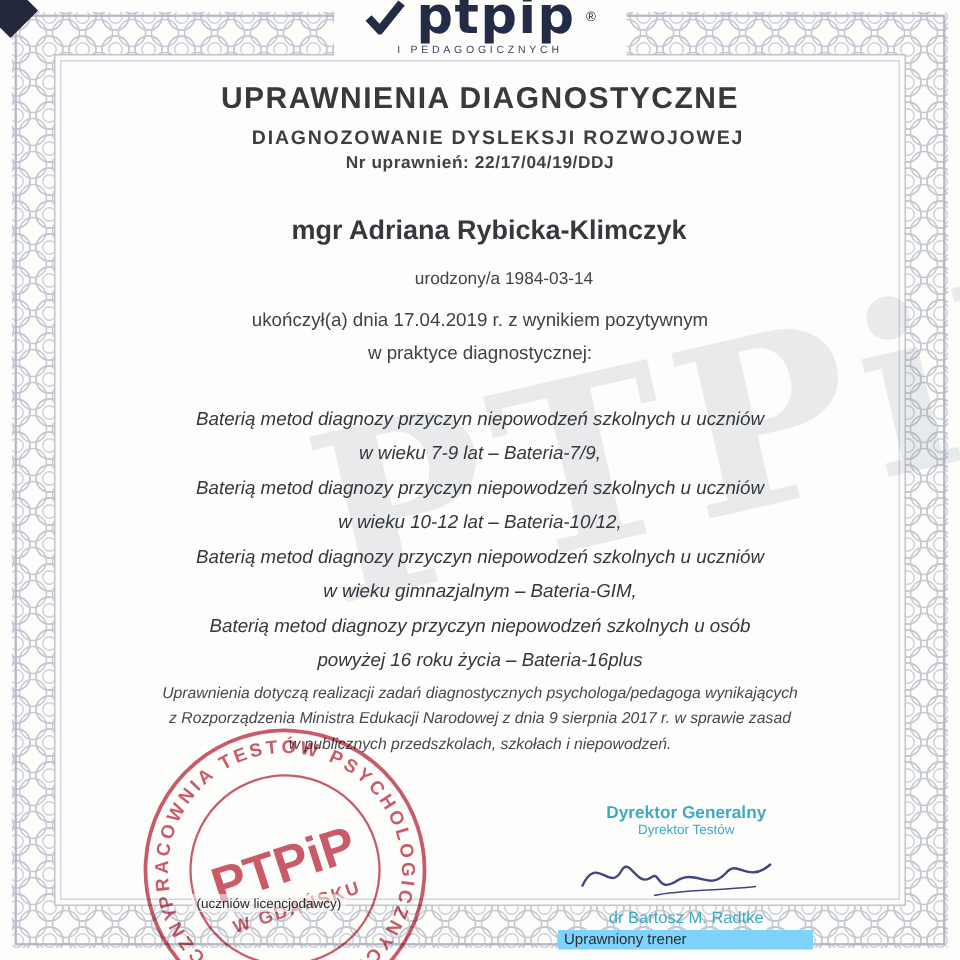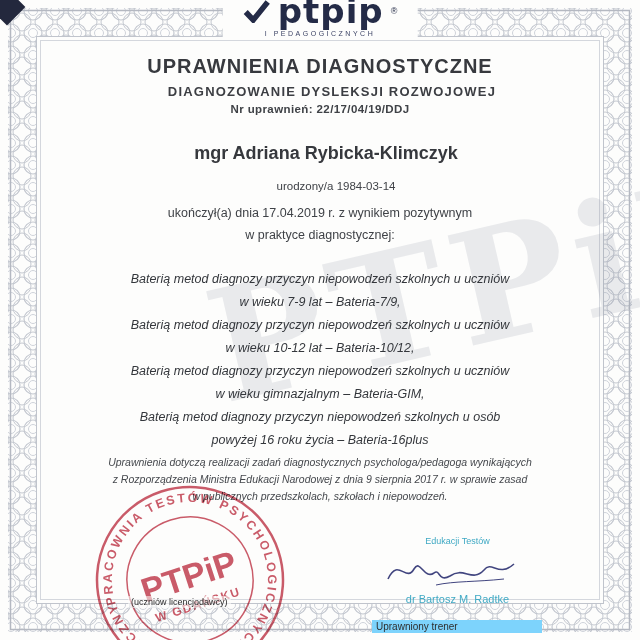--- a/index.html
+++ b/index.html
@@ -132,21 +132,22 @@
       <text font-size="12.5" letter-spacing="2.2" font-weight="bold" fill="#c0394a">
         <textPath href="#ringPath">PRACOWNIA TESTÓW PSYCHOLOGICZNYCH I PEDAGOGICZNYCH • W GDAŃSKU</textPath>
       </text>
       <text x="122" y="120" text-anchor="middle" font-size="34" font-weight="bold" fill="#c0394a">PTPiP</text>
       <text x="122" y="142" text-anchor="middle" font-size="12" font-weight="bold" letter-spacing="1.5" fill="#c0394a">W GDAŃSKU</text>
     </g>
   </svg>
   <div class="stamp-caption">(uczniów licencjodawcy)</div>
 
   <div class="sig-block">
-    <div class="sig-role-sub" style="color:#3fa9c4">Edukacji Testów</div>
+    <div class="sig-role-main" style="color:#3fa9c4">Dyrektor Generalny</div>
+    <div class="sig-role-sub" style="color:#3fa9c4">Dyrektor Testów</div>
     <svg class="sig-scrawl" width="160" height="40" viewBox="0 0 160 40">
       <path d="M10,28 C20,6 28,32 36,18 C42,7 46,29 56,22 C62,17 60,32 72,25 C86,15 94,32 106,19 C114,9 120,27 136,13" stroke="#41457f" stroke-width="1.6" fill="none"></path>
       <path d="M58,34 C76,30 98,31 126,28" stroke="#41457f" stroke-width="1" fill="none"></path>
     </svg>
     <div class="sig-name" style="color:#3fa9c4">dr Bartosz M. Radtke</div>
   </div>
 
   <div class="trainer">Uprawniony trener</div>
 
 </div>

